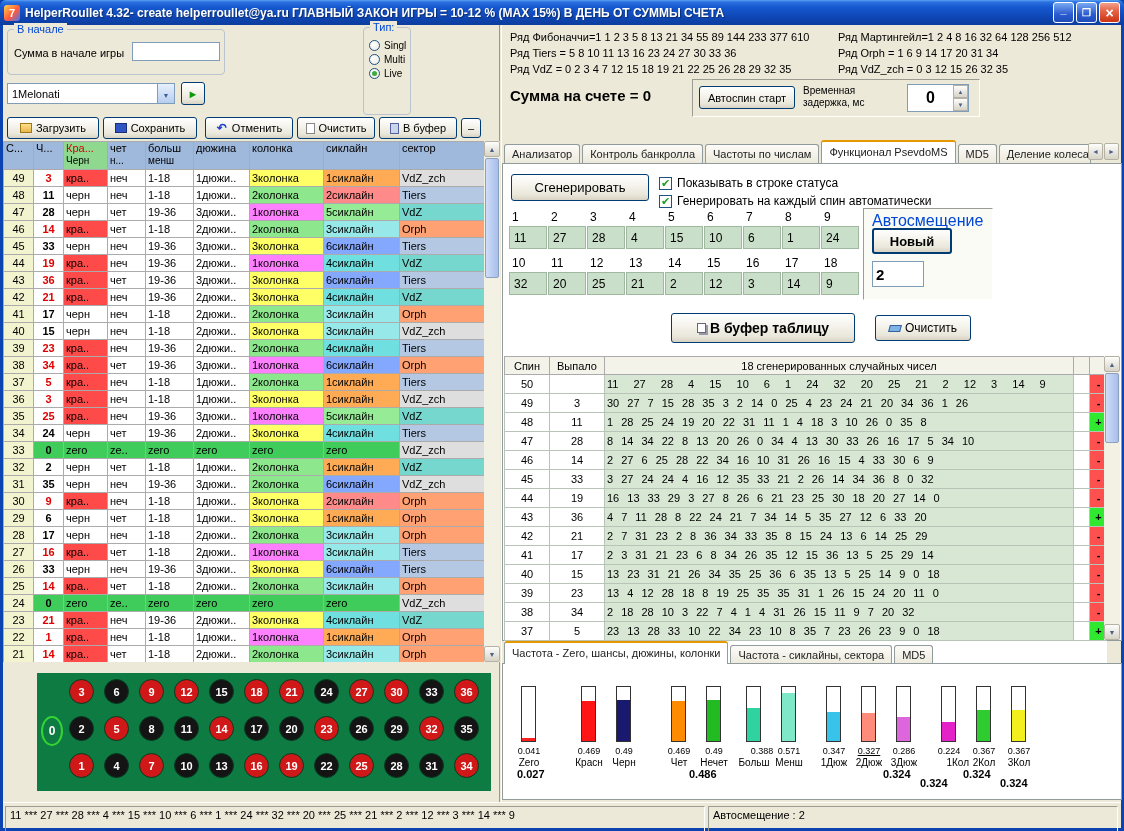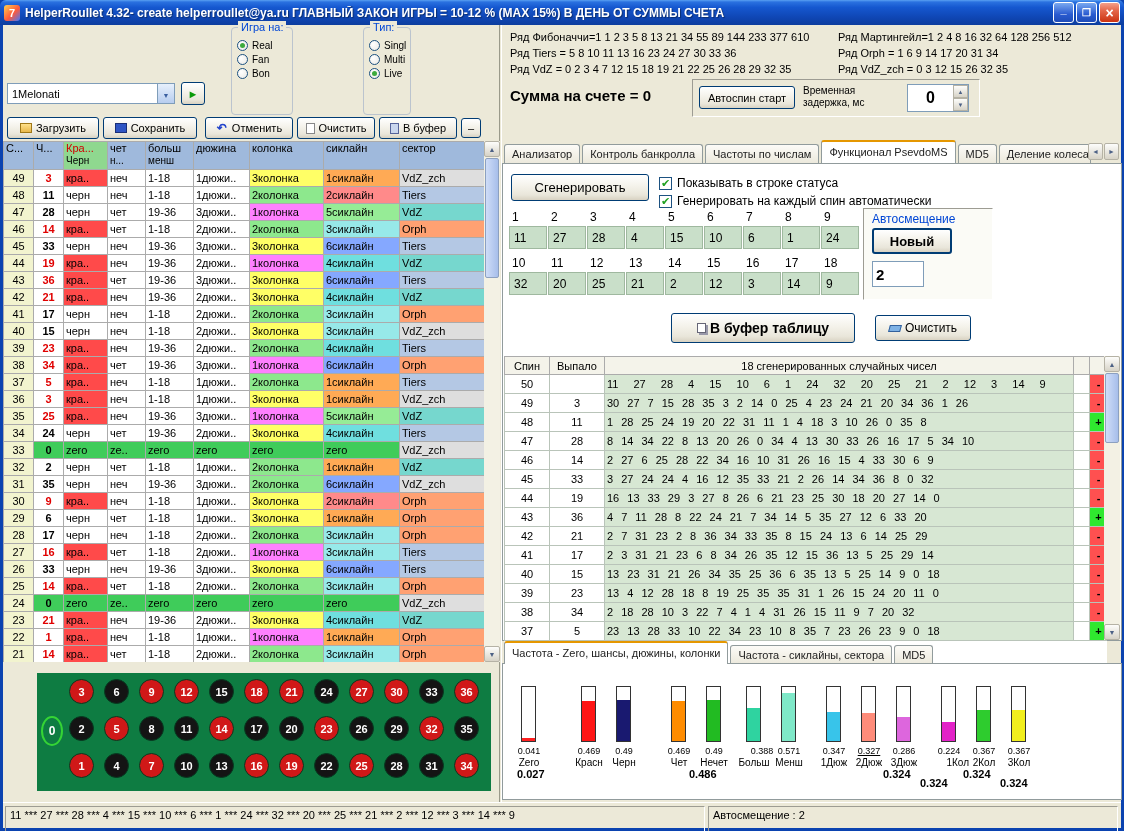--- a/index.html
+++ b/index.html
@@ -101,21 +101,21 @@
   #top-tabs .tab:last-child{max-width:92px;overflow:hidden;}
   .tabscroll{position:absolute;right:2px;top:3px;display:flex;gap:1px;}
   .tsb{width:15px;height:17px;border:1px solid #B5B2A5;border-radius:2px;background:linear-gradient(180deg,#FDFDFB,#D7D3C7);
     font-size:7px;color:#4D6185;display:flex;align-items:center;justify-content:center;}
   .tabpage{position:absolute;left:0;top:138px;width:620px;height:478px;background:#fff;border:1px solid #919B9C;}
   
   .ghead{position:absolute;width:38px;height:14px;font-size:12px;padding-left:3px;}
   .gcell{position:absolute;width:38px;height:23px;background:#C9DFC9;border:1px solid #9FB89F;font-size:12px;
     display:flex;align-items:center;padding-left:4px;}
   .shiftpanel{position:absolute;left:360px;top:44px;width:130px;height:92px;border:1px solid;border-color:#9D9C93 #FFF #FFF #9D9C93;background:#FBFBF6;}
-  .bluelbl{position:absolute;font-size:12px;color:#0046D5;white-space:nowrap;}
+  .bluelbl{position:absolute;font-size:16px;color:#0046D5;white-space:nowrap;}
   
   .genwrap{position:absolute;left:1px;top:192px;width:603px;height:328px;overflow:hidden;background:#fff;}
   table.gen{border-collapse:collapse;table-layout:fixed;width:603px;font-size:11px;}
   .gen th,.gen td{border:1px solid #B9C4B9;padding:0 2px;overflow:hidden;white-space:nowrap;}
   .gen thead th{background:#F4F3EA;font-weight:normal;height:18px;border-color:#ABABAB;}
   .gen td{height:19px;}
   .g-spin{text-align:center;background:#fff;}
   .g-fell{text-align:center;background:#fff;}
   .g-nums{background:#D7E7D3;word-spacing:5px;padding-left:6px;}
   .g-nums.wide{word-spacing:12px;}
@@ -144,48 +144,36 @@
       <div class="tbb min"></div>
       <div class="tbb max"></div>
       <div class="tbb close"></div>
     </div>
   </div>
 
   <div class="client">
 
     <div class="left">
 
+      <div class="grp" style="left:4px;top:4px;width:218px;height:46px">
+        <span class="gl">В начале</span>
+        <span class="lbl" style="position:absolute;left:6px;top:17px">Сумма в начале игры</span>
+        <input class="xpinput" style="position: absolute; left: 124px; top: 12px; width: 88px; height: 19px;" value="">
+      </div>
 
       <div class="combo" style="left:4px;top:58px;width:168px;height:21px">
         <span class="combo-text">1Melonati</span>
         <span class="combo-btn">
             <span class="dd"></span>
           </span>
       </div>
       <button class="xpbtn" style="left:178px;top:57px;width:24px;height:23px">
         <span class="ic-play"></span>
       </button>
 
-      <div class="grp" style="left:228px;top:2px;width:62px;height:88px">
-        <span class="gl">Игра на:</span>
-        <div class="grp-inner" id="game-radios">
-            <div class="radiorow">
-              <span class="radio sel"></span>
-              <span class="rlabel">Real</span>
-            </div>
-            <div class="radiorow">
-              <span class="radio"></span>
-              <span class="rlabel">Fan</span>
-            </div>
-            <div class="radiorow">
-              <span class="radio"></span>
-              <span class="rlabel">Bon</span>
-            </div>
-          </div>
-      </div>
       <div class="grp" style="left:360px;top:2px;width:48px;height:88px">
         <span class="gl">Тип:</span>
         <div class="grp-inner" id="type-radios">
             <div class="radiorow">
               <span class="radio"></span>
               <span class="rlabel">Singl</span>
             </div>
             <div class="radiorow">
               <span class="radio"></span>
               <span class="rlabel">Multi</span>

